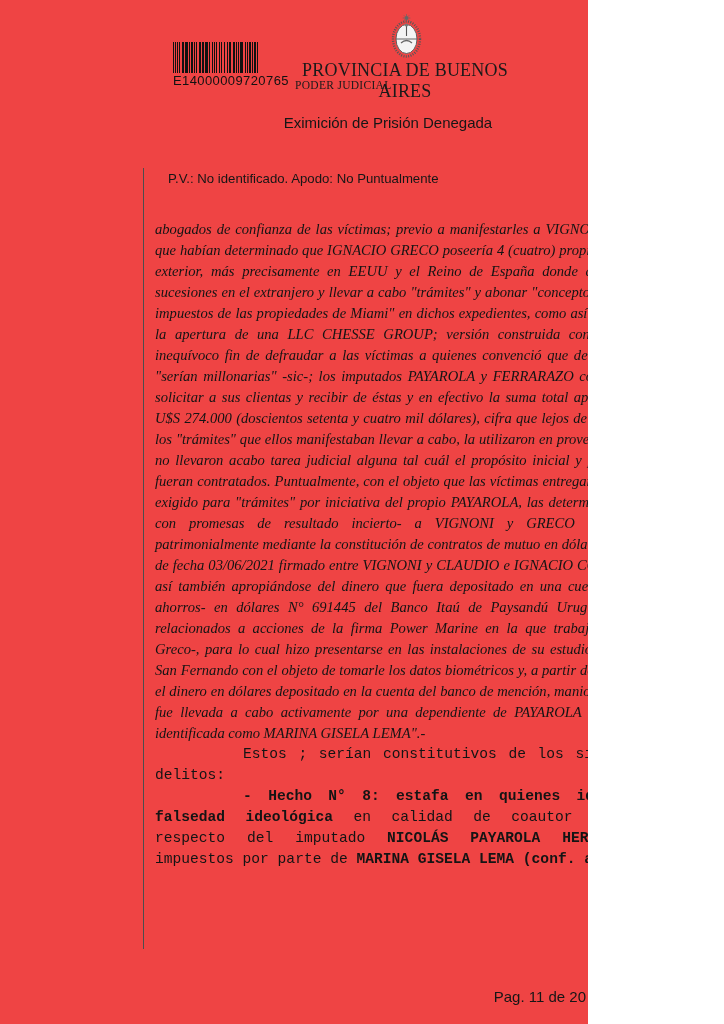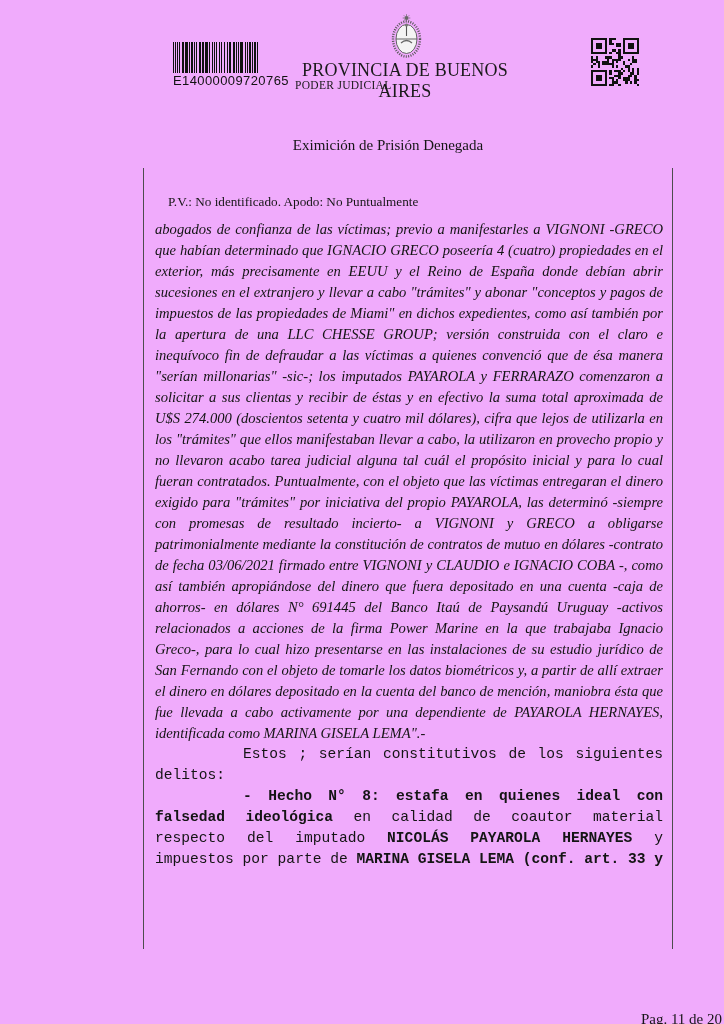--- a/index.html
+++ b/index.html
@@ -1,23 +1,23 @@
 <!DOCTYPE html>
 <html lang="es"><head>
 <meta charset="utf-8">
 <style>
   html,body{margin:0;padding:0;background:#ffffff;}
   .page{
     position:relative;
-    width:724px;height:1024px;
-    background:#f0abfc;
+    width:588px;height:1024px;
+    background:#ef4444;
     color:#1a1a1a;
     overflow:hidden;
   }
-  .sans{font-family:Liberation Serif, serif;margin-top:23px;}
+  .sans{font-family:Liberation Sans, sans-serif;}
   .serif{font-family:"Liberation Serif",serif;}
   .abs{position:absolute;}
 
   
   .barcode-wrap{left:173px;top:42px;width:95px;}
   .barcode-svg{display:block;width:85px;height:31px;}
   .barcode-label{font-family:"Liberation Sans",sans-serif;font-size:13px;letter-spacing:.4px;margin-top:0px;white-space:nowrap;color:#111;}
   .coa{left:388px;top:13px;width:37px;height:47px;}
   .org-name{left:295px;top:60px;width:220px;text-align:center;font-weight:normal;font-size:18px;letter-spacing:.2px;}
   .org-sub{left:295px;top:79px;width:220px;text-align:left;font-size:11.5px;letter-spacing:.3px;}

